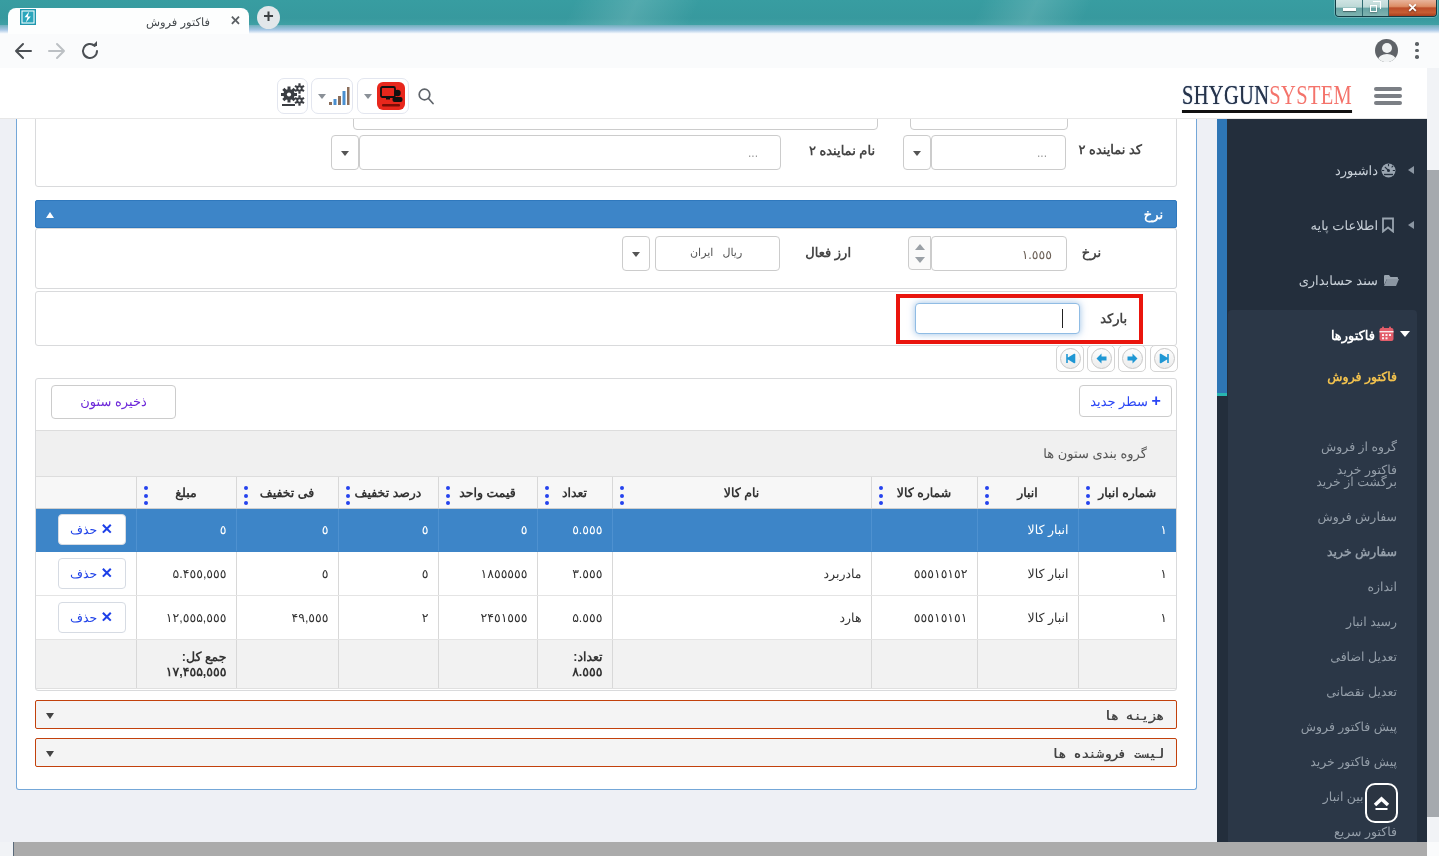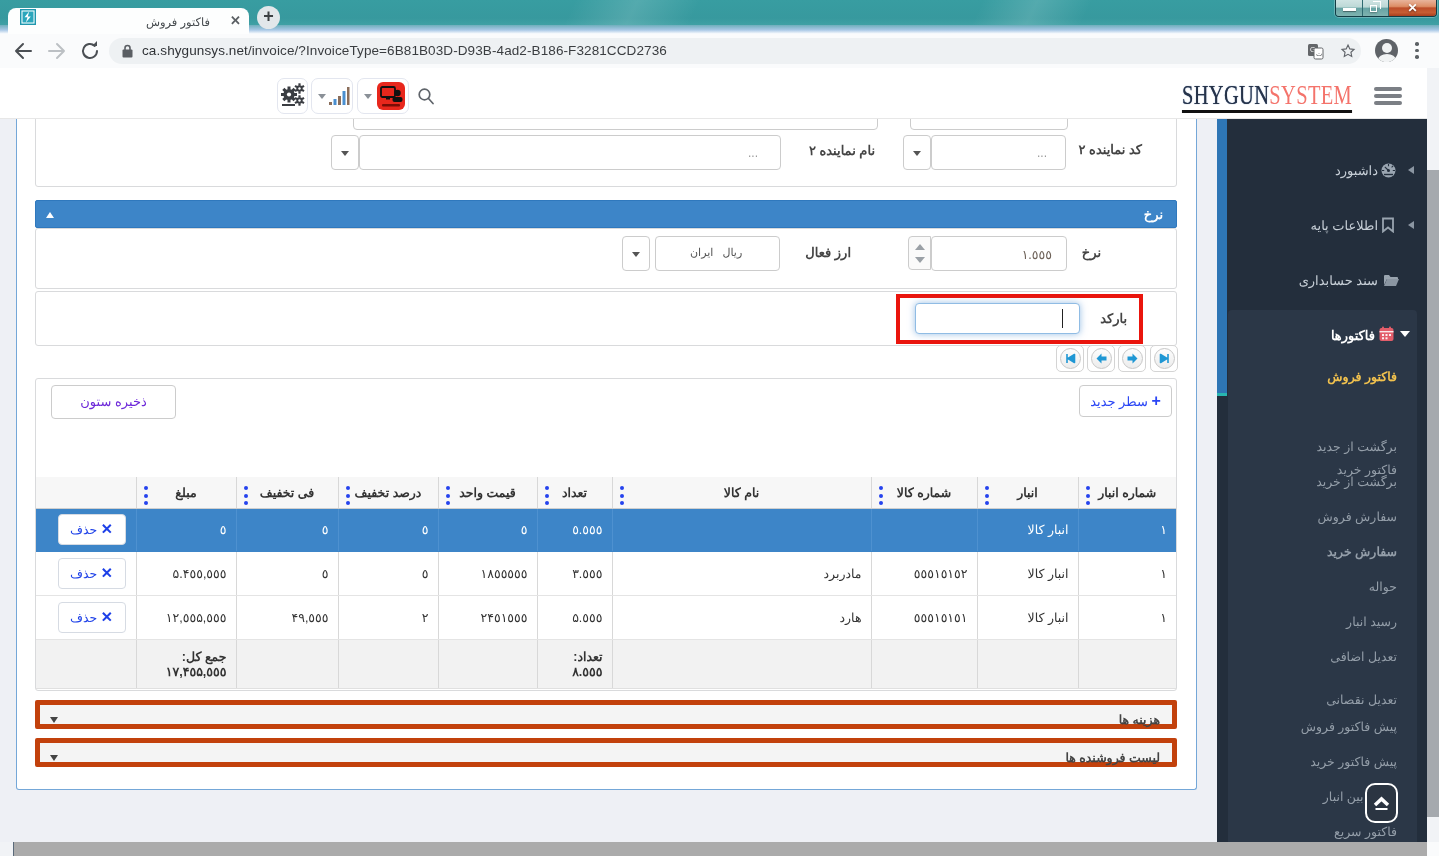--- a/index.html
+++ b/index.html
@@ -95,21 +95,21 @@
 #tbl thead th .m { position:absolute; left:7px; top:9px; width:4px; }
 #tbl thead th .m i { display:block; width:4px; height:4px; border-radius:50%; background:#2543ee; margin-bottom:3.5px; }
 #tbl tbody td { height:43px; text-align:right; border-bottom:1px solid #e4e4e4; }
 #tbl tbody tr:nth-child(2) td, #tbl tbody tr:nth-child(3) td { height:44px; }
 #tbl tr.sel td { background:#3d85c8; color:#fff; border-left-color:#4e91d0; border-bottom-color:#3d85c8; }
 #tbl tfoot td { height:49px; background:#f2f2f2; font-weight:bold; text-align:right; border-bottom:1px solid #e0e0e0; }
 .delbtn { display:inline-block; width:68px; height:31px; background:#fff; border:1px solid #d6dbe3; border-radius:4px; color:#1d40e8; font-size:12.5px; text-align:center; line-height:29px; direction:rtl; }
 .delbtn .x { font-weight:bold; font-size:14.5px; }
 
 
-.secbar { position:absolute; left:35px; width:1142px; height:29px; background:#f4f4f4; border:5px solid #c2410c; border-radius:2px; }
+.secbar { position:absolute; left:35px; width:1142px; height:29px; background:#f4f4f4; border:1px solid #c2410c; border-radius:2px;font-family:Liberation Mono, monospace; }
 .secbar .t { position:absolute; right:12px; top:7px; font-size:12.5px; font-weight:bold; color:#444; direction:rtl; }
 .secbar .dn { position:absolute; left:10px; top:12px; border:4.5px solid transparent; border-top:6px solid #444; }
 
 
 #sidescroll { left:1217px; top:119px; width:10px; height:737px; background:#232e3c; }
 #sidescroll .thumb { position:absolute; left:0; top:0; width:10px; height:274px; background:#2e76b5; }
 #sidescroll .tick { position:absolute; left:0; top:274px; width:10px; height:3px; background:#28b6b0; }
 #sidebar { left:1227px; top:119px; width:200px; height:737px; background:#232e3c; }
 #subpanel { position:absolute; left:1228px; top:310px; width:189px; height:535px; background:#2b3747; border-radius:4px 4px 0 0; } 
 .nav1 { position:absolute; font-size:13px; color:#c7cfd7; direction:rtl; text-align:right; }
@@ -157,36 +157,20 @@
   <svg class="nav" style="left:12px" width="22" height="34" viewBox="0 0 22 34">
       <path d="M4 17h15M4 17l7-7M4 17l7 7" stroke="#4b4f54" stroke-width="2" fill="none" stroke-linecap="round"></path>
     </svg>
   <svg class="nav" style="left:46px" width="22" height="34" viewBox="0 0 22 34">
       <path d="M3 17h15M18 17l-7-7M18 17l-7 7" stroke="#bcc0c4" stroke-width="2" fill="none" stroke-linecap="round"></path>
     </svg>
   <svg class="nav" style="left:79px" width="22" height="34" viewBox="0 0 22 34">
       <path d="M18 17a7 7 0 1 1-2.2-5.1" stroke="#4b4f54" stroke-width="2" fill="none" stroke-linecap="round"></path>
       <path d="M18 7v5h-5z" fill="#4b4f54"></path>
     </svg>
-  <div id="omni">
-    <svg class="lock" width="11" height="14" viewBox="0 0 11 14">
-        <rect x="0.5" y="5.5" width="10" height="8" rx="1" fill="#5a5e63"></rect>
-        <path d="M3 6V4a2.5 2.5 0 0 1 5 0v2" stroke="#5a5e63" stroke-width="1.6" fill="none"></path>
-      </svg>
-    <div class="url">ca.shygunsys.net<span>/invoice/?InvoiceType=6B81B03D-D93B-4ad2-B186-F3281CCD2736</span></div>
-    <svg style="position:absolute;left:1198px;top:5px" width="17" height="17" viewBox="0 0 17 17">
-        <rect x="1" y="1" width="10" height="12" rx="1.5" fill="#636669"></rect>
-        <text x="3" y="9" font-size="7" fill="#fff" font-family="Liberation Sans">G</text>
-        <rect x="7" y="5" width="9" height="11" rx="1.5" fill="#fff" stroke="#636669"></rect>
-        <text x="9" y="13" font-size="7" fill="#636669">ت</text>
-      </svg>
-    <svg style="position:absolute;left:1231px;top:5px" width="16" height="16" viewBox="0 0 24 24">
-        <path d="M12 3l2.7 5.8 6.3.8-4.6 4.3 1.2 6.2-5.6-3.1-5.6 3.1 1.2-6.2L3 9.6l6.3-.8z" fill="none" stroke="#5f6368" stroke-width="1.7"></path>
-      </svg>
-  </div>
   <div id="av"></div>
   <div id="dots">
       <i></i>
       <i></i>
       <i></i>
     </div>
 </div>
 
 <div class="abs" id="appheader">
   <div class="hbtn" style="left:277px;width:31px;">
@@ -329,20 +313,23 @@
   <div class="pgbtn" style="left:1150px;">
       <div class="c"></div>
       <svg width="21" height="21" viewBox="0 0 21 21">
         <path d="M14 6v9M6.5 6.5v8L13 10.5z" fill="#1f97d4" stroke="#1f97d4" stroke-width="1.6" stroke-linejoin="round"></path>
       </svg>
     </div>
 
   <div id="grid">
     <div class="tbtn" style="left:15px;width:125px;line-height:32px;">ذخیره ستون</div>
     <div class="tbtn" style="left:1043px;width:93px;top:6px;height:32px;line-height:30px;color:#2b46f5;direction:rtl;"><span style="font-weight:bold;font-size:16px;">+</span> سطر جدید</div>
+    <div id="groupbar">
+        <div class="t">گروه بندی ستون ها</div>
+      </div>
     <table id="tbl">
       <colgroup>
           <col style="width:98px">
           <col style="width:101px">
           <col style="width:106px">
           <col style="width:259px">
           <col style="width:75px">
           <col style="width:99px">
           <col style="width:100px">
           <col style="width:102px">
@@ -507,28 +494,28 @@
         <rect x="7" y="8" width="2" height="2"></rect>
         <rect x="10.5" y="8" width="2" height="2"></rect>
         <rect x="3.5" y="11.3" width="2" height="2"></rect>
         <rect x="7" y="11.3" width="2" height="2"></rect>
       </g>
     </svg>
   <div style="position:absolute;left:1400px;top:331px;border:5px solid transparent;border-top:6px solid #fff;"></div>
 
   <div class="nav2" style="top:369px;color:#f2c24e;font-weight:bold;">فاکتور فروش</div>
   <div class="nav2" style="top:416px;margin-top:46px;">فاکتور خرید</div>
-  <div class="nav2" style="top:439px;">برگشت از جدید</div>
+  <div class="nav2" style="top:439px;">گروه از فروش</div>
   <div class="nav2" style="top:474px;">برگشت از خرید</div>
   <div class="nav2" style="top:509px;">سفارش فروش</div>
   <div class="nav2" style="top:544px;font-weight:bold;">سفارش خرید</div>
-  <div class="nav2" style="top:579px;">حواله</div>
+  <div class="nav2" style="top:579px;">اندازه</div>
   <div class="nav2" style="top:614px;">رسید انبار</div>
   <div class="nav2" style="top:649px;">تعدیل اضافی</div>
-  <div class="nav2" style="top:684px;margin-top:8px;">تعدیل نقصانی</div>
+  <div class="nav2" style="top:684px;">تعدیل نقصانی</div>
   <div class="nav2" style="top:719px;">پیش فاکتور فروش</div>
   <div class="nav2" style="top:754px;">پیش فاکتور خرید</div>
   <div class="nav2" style="top:789px;">انتقال بین انبار</div>
   <div class="nav2" style="top:824px;">فاکتور سریع</div>
 </div>
 
 <div class="abs" id="totop">
   <svg width="29" height="36" viewBox="0 0 29 36">
       <path d="M8 20l6.5-6L21 20" stroke="#fff" stroke-width="3.5" fill="none" stroke-linejoin="miter"></path>
       <path d="M8.5 24h12" stroke="#fff" stroke-width="2"></path>

